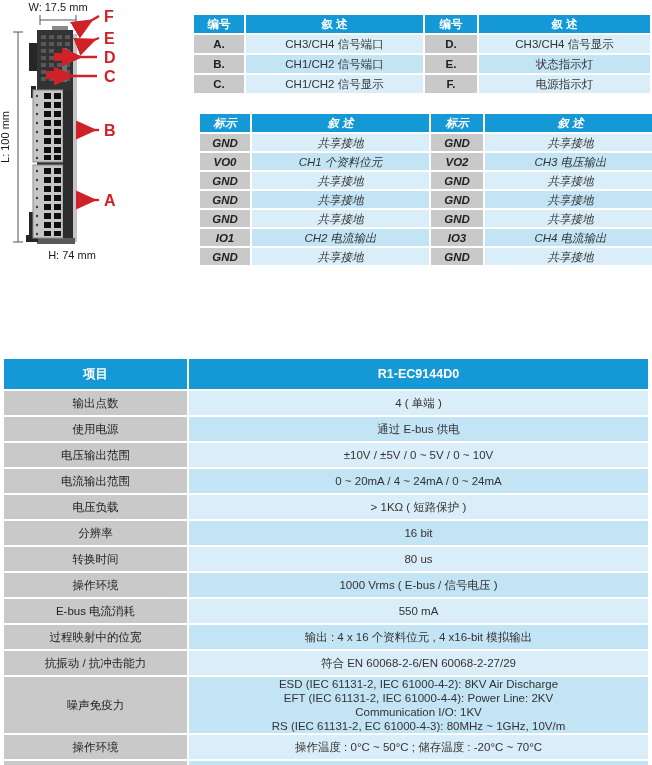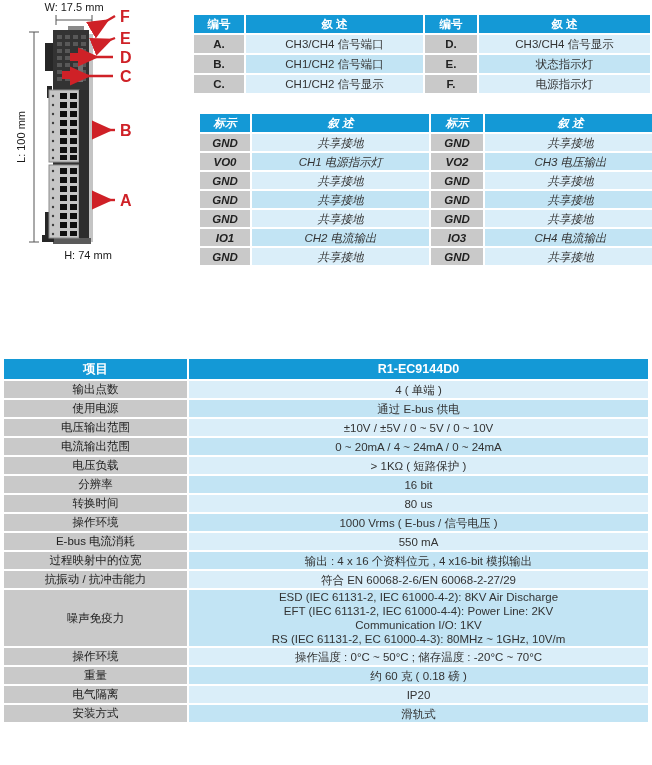--- a/index.html
+++ b/index.html
@@ -6,40 +6,40 @@
   html, body { background: #ffffff; }
   body {
     width: 652px; height: 765px;
     position: relative;
     font-family: "Liberation Sans", "DejaVu Sans", sans-serif;
     color: #333;
     overflow: hidden;
   }
 
   
-  .diagram { position: absolute; left: 16px; top: 0; width: 190px; height: 295px; }
+  .diagram { position: absolute; left: 0; top: 0; width: 190px; height: 295px; }
 
   
   table { border-collapse: separate; border-spacing: 2px; table-layout: fixed; }
   td, th { text-align: center; vertical-align: middle; font-size: 11.5px; overflow: hidden; }
   th { background: #1499d6; color: #fff; font-weight: bold; height: 18px; }
   td { height: 17px; }
   td.code { background: #c9c9c9; font-weight: bold; color: #222; }
   td.desc { color: #333; white-space: pre-line; line-height: 14px; }
   tbody tr:nth-child(odd) td.desc  { background: #daeef9; }
   tbody tr:nth-child(even) td.desc { background: #c2e4f4; }
 
   .tbl-numbering { position: absolute; left: 192px; top: 13px;  width: 458px; }
   .tbl-terminals { position: absolute; left: 198px; top: 112px; width: 458px; font-style: italic; }
   .tbl-specs     { position: absolute; left: 2px;   top: 357px; width: 648px; }
 
   .tbl-numbering th, .tbl-numbering td { height: 18px; }
-  .tbl-specs th { height: 20px; font-size: 12.5px; }
+  .tbl-specs th { height: 30px; font-size: 12.5px; }
   .tbl-specs td.code { font-weight: normal; font-size: 11.5px; }
-  .tbl-specs td { height: 17px; }
+  .tbl-specs td { height: 24px; }
 </style>
 </head>
 <body>
 
 <div class="diagram">
   <svg width="190" height="295" viewBox="0 0 190 295">
     <defs>
       <marker id="arr" markerWidth="9" markerHeight="8" refX="8" refY="4" orient="auto">
         <path d="M9,0 L0,4 L9,8 Z" fill="#cf2127"></path>
       </marker>
@@ -234,21 +234,21 @@
   </thead>
   <tbody>
     <tr>
       <td class="code">GND</td>
       <td class="desc">共享接地</td>
       <td class="code">GND</td>
       <td class="desc">共享接地</td>
     </tr>
     <tr>
       <td class="code">VO0</td>
-      <td class="desc">CH1 电源指示灯</td>
+      <td class="desc">CH1 个资料位元</td>
       <td class="code">VO2</td>
       <td class="desc">CH3 电压输出</td>
     </tr>
     <tr>
       <td class="code">GND</td>
       <td class="desc">共享接地</td>
       <td class="code">GND</td>
       <td class="desc">共享接地</td>
     </tr>
     <tr>

